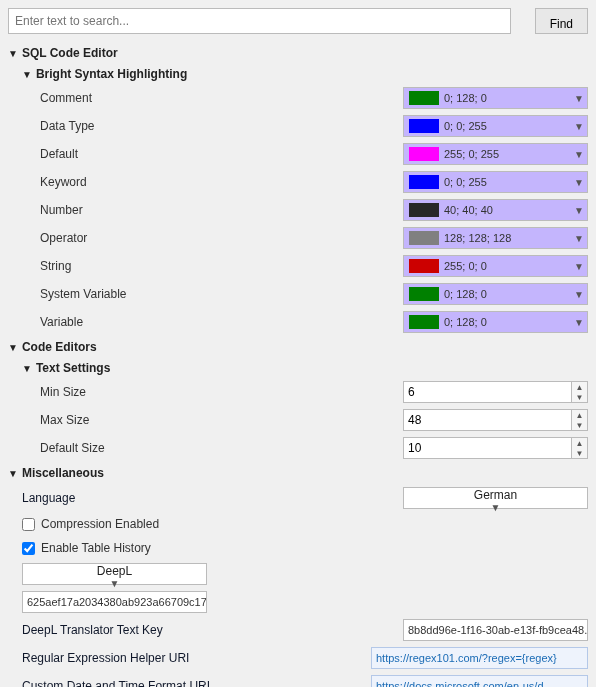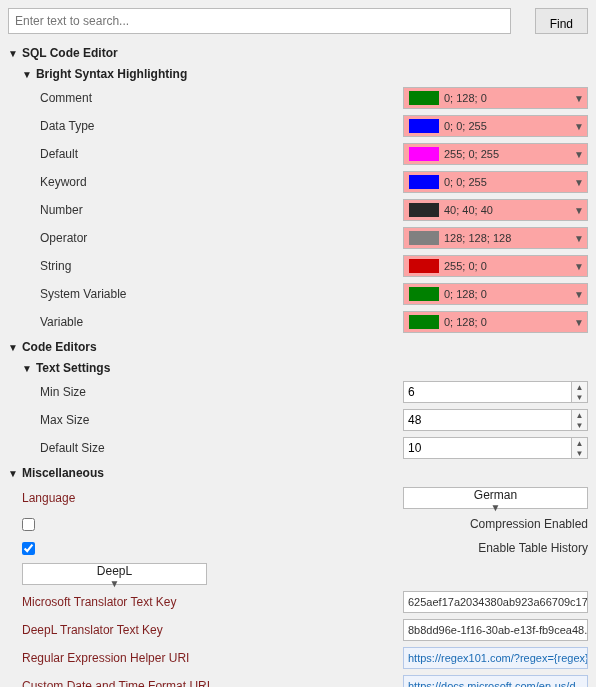--- a/index.html
+++ b/index.html
@@ -86,21 +86,21 @@
       font-size: 12px;
       color: #333;
     }
 
     .color-dropdown {
       display: flex;
       align-items: center;
       width: 185px;
       height: 22px;
       border: 1px solid #bbb;
-      background: #fca5a5;
+      background: #c4b5fd;
       font-size: 12px;
       cursor: pointer;
       position: relative;
     }
 
     .color-swatch {
       width: 30px;
       height: 14px;
       margin: 0 5px;
       flex-shrink: 0;
@@ -181,29 +181,28 @@
     .misc-row {
       display: flex;
       align-items: center;
       padding: 3px 8px 3px 22px;
       min-height: 24px;
     }
 
     .misc-row-label {
       flex: 1;
       font-size: 12px;
-      color: #7f1d1d;
+      color: #0f172a;
     }
 
     .checkbox-row {
       display: flex;
       align-items: center;
       padding: 3px 8px 3px 22px;
       min-height: 24px;
-      justify-content: space-between;
     }
 
     .checkbox-row input[type="checkbox"] {
       margin-right: 6px;
     }
 
     .checkbox-row label {
       font-size: 12px;
       color: #333;
     }
@@ -216,21 +215,21 @@
       font-size: 11px;
       padding: 0 4px;
       display: flex;
       align-items: center;
       color: #333;
       overflow: hidden;
       white-space: nowrap;
     }
 
     .text-value-link {
-      width: 185px;
+      width: 217px;
       height: 22px;
       border: 1px solid #b4c8e8;
       background: #eef3fc;
       font-size: 11px;
       padding: 0 4px;
       display: flex;
       align-items: center;
       color: #1a6bb5;
       overflow: hidden;
       white-space: nowrap;
@@ -404,21 +403,20 @@
   </div>
 
   <div class="misc-row">
     <div class="select-dropdown">
       <span>DeepL</span>
       <span class="dropdown-arrow">▼</span>
     </div>
   </div>
 
   <div class="misc-row">
-    <span class="misc-row-label">Microsoft Translator Text Key</span>
     <div class="text-value">625aef17a2034380ab923a66709c1734</div>
   </div>
 
   <div class="misc-row">
     <span class="misc-row-label">DeepL Translator Text Key</span>
     <div class="text-value">8b8dd96e-1f16-30ab-e13f-fb9cea48...</div>
   </div>
 
   <div class="misc-row">
     <span class="misc-row-label">Regular Expression Helper URI</span>

